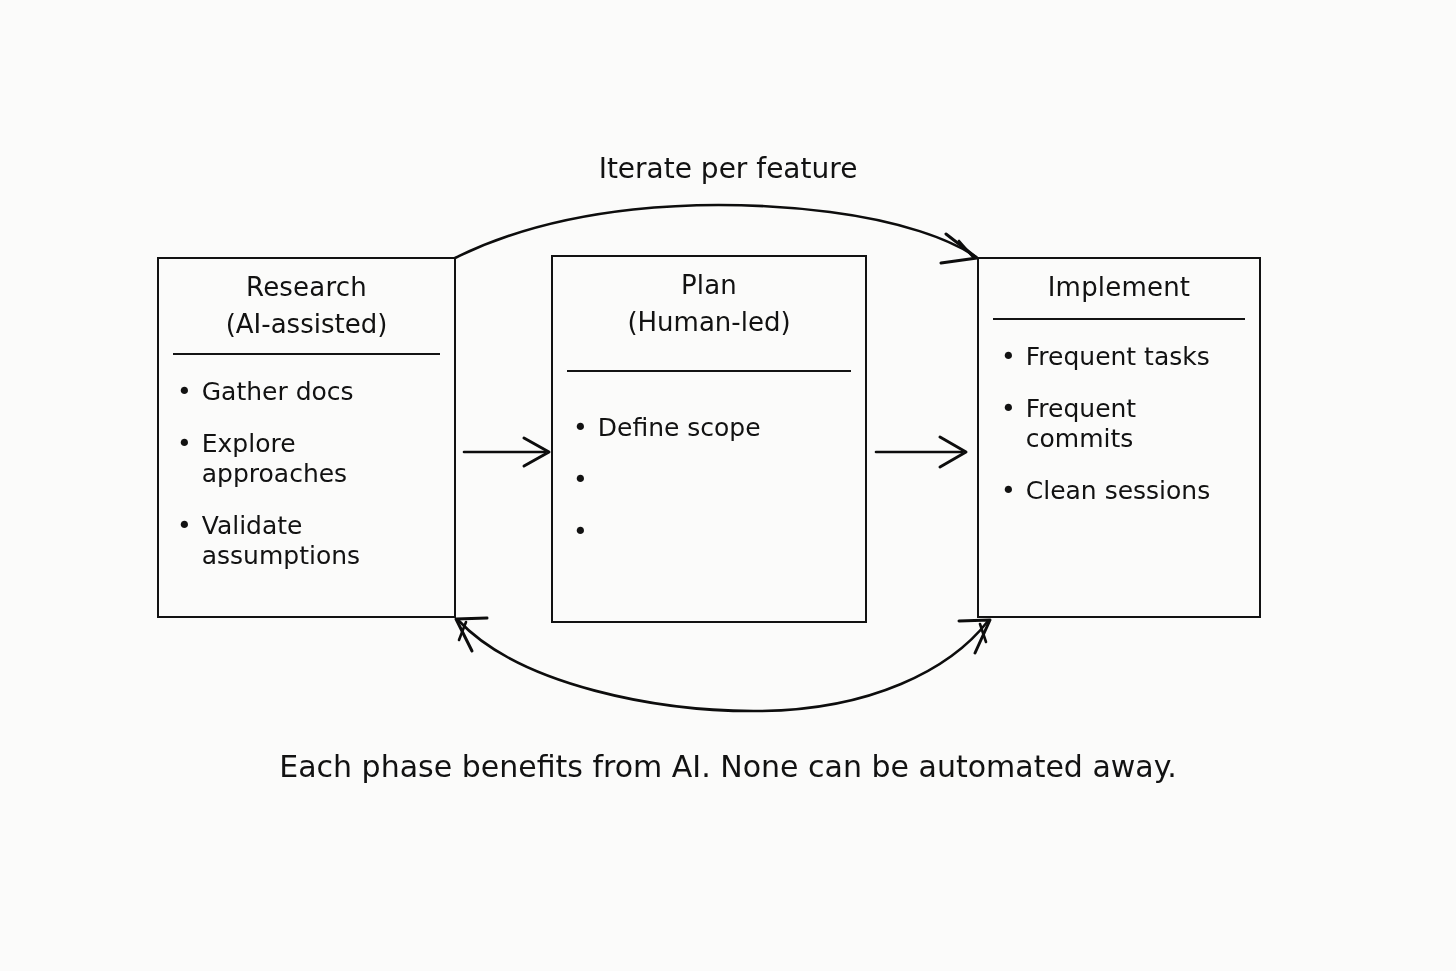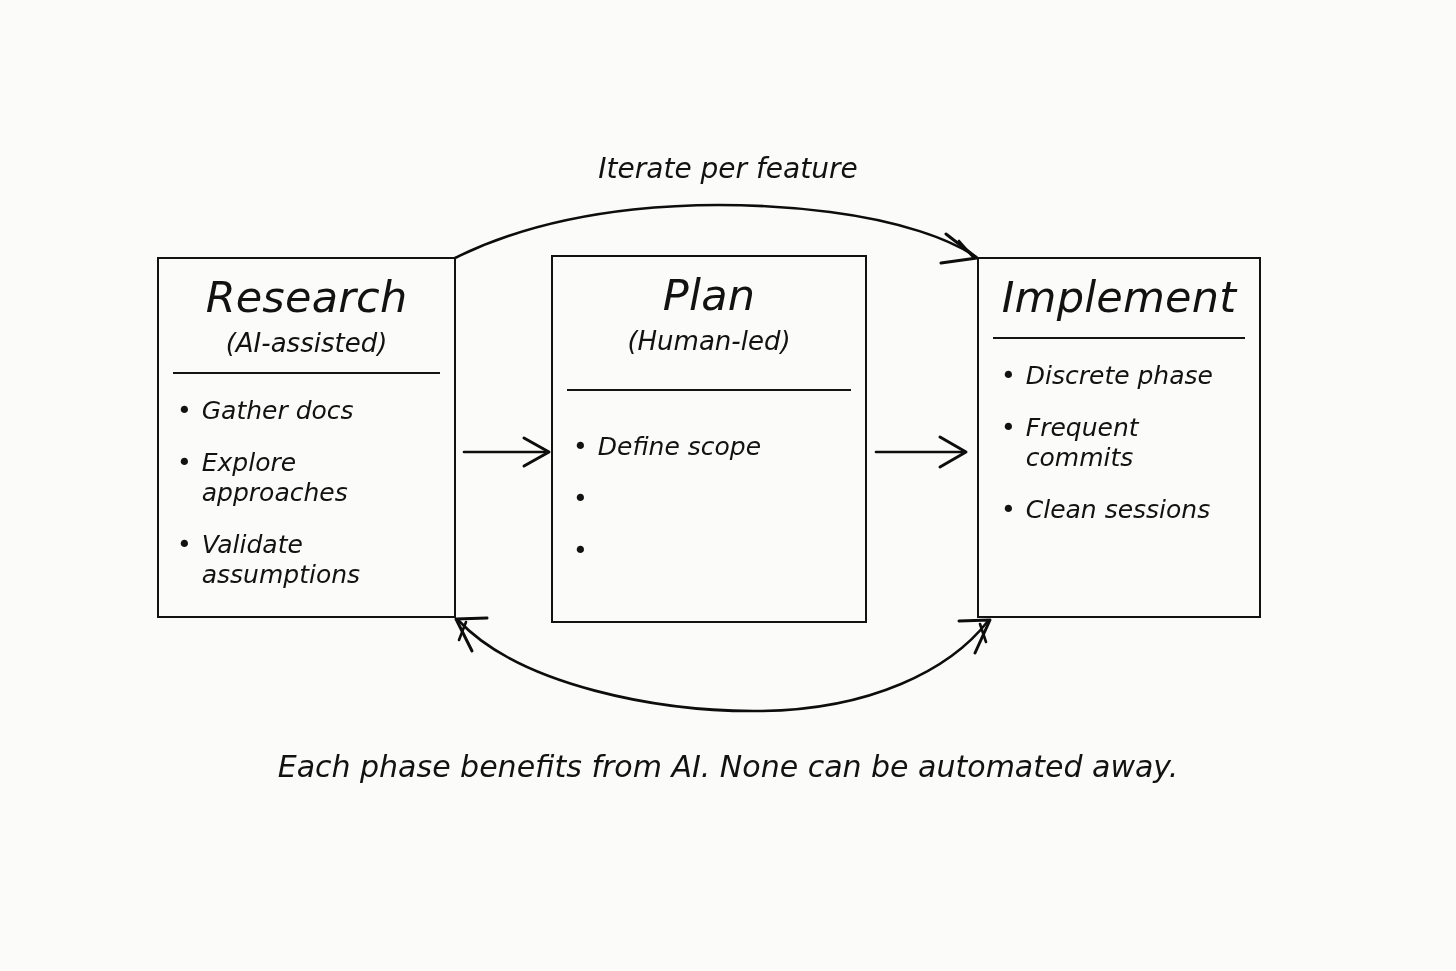--- a/index.html
+++ b/index.html
@@ -16,21 +16,20 @@
     overflow: hidden;
     position: relative;
   }
 
   #canvas {
     position: absolute;
     left: 0;
     top: 0;
     width: 1456px;
     height: 971px;
-    font-style: italic;
   }
 
   
   #arrow-layer {
     position: absolute;
     left: 0;
     top: 0;
     width: 1456px;
     height: 971px;
     pointer-events: none;
@@ -58,21 +57,21 @@
   .box-research  { left: 157px;  top: 257px; width: 299px; height: 361px; }
   .box-plan      { left: 551px;  top: 255px; width: 316px; height: 368px; gap: 19px; }
   .box-implement { left: 977px;  top: 257px; width: 284px; height: 361px; }
 
   .box-header {
     text-align: center;
     padding-top: 14px;
   }
 
   .phase-title {
-    font-size: 43px;
+    font-size: 26px;
     line-height: 1.12;
     font-weight: 400;
     letter-spacing: 0.2px;
     white-space: nowrap;
   }
 
   .phase-subtitle {
     font-size: 26px;
     line-height: 1.2;
     margin-top: 7px;
@@ -213,21 +212,21 @@
   </div>
 
   <div class="phase-box box-implement">
     <div class="box-header">
       <div class="phase-title">Implement</div>
     </div>
     <div class="box-divider implement"></div>
     <ul class="bullet-list implement-list">
       <li>
         <span class="dot">•</span>
-        <span>Discrete phase</span>
+        <span>Frequent tasks</span>
       </li>
       <li>
         <span class="dot">•</span>
         <span>Frequent commits</span>
       </li>
       <li>
         <span class="dot">•</span>
         <span>Clean sessions</span>
       </li>
     </ul>

